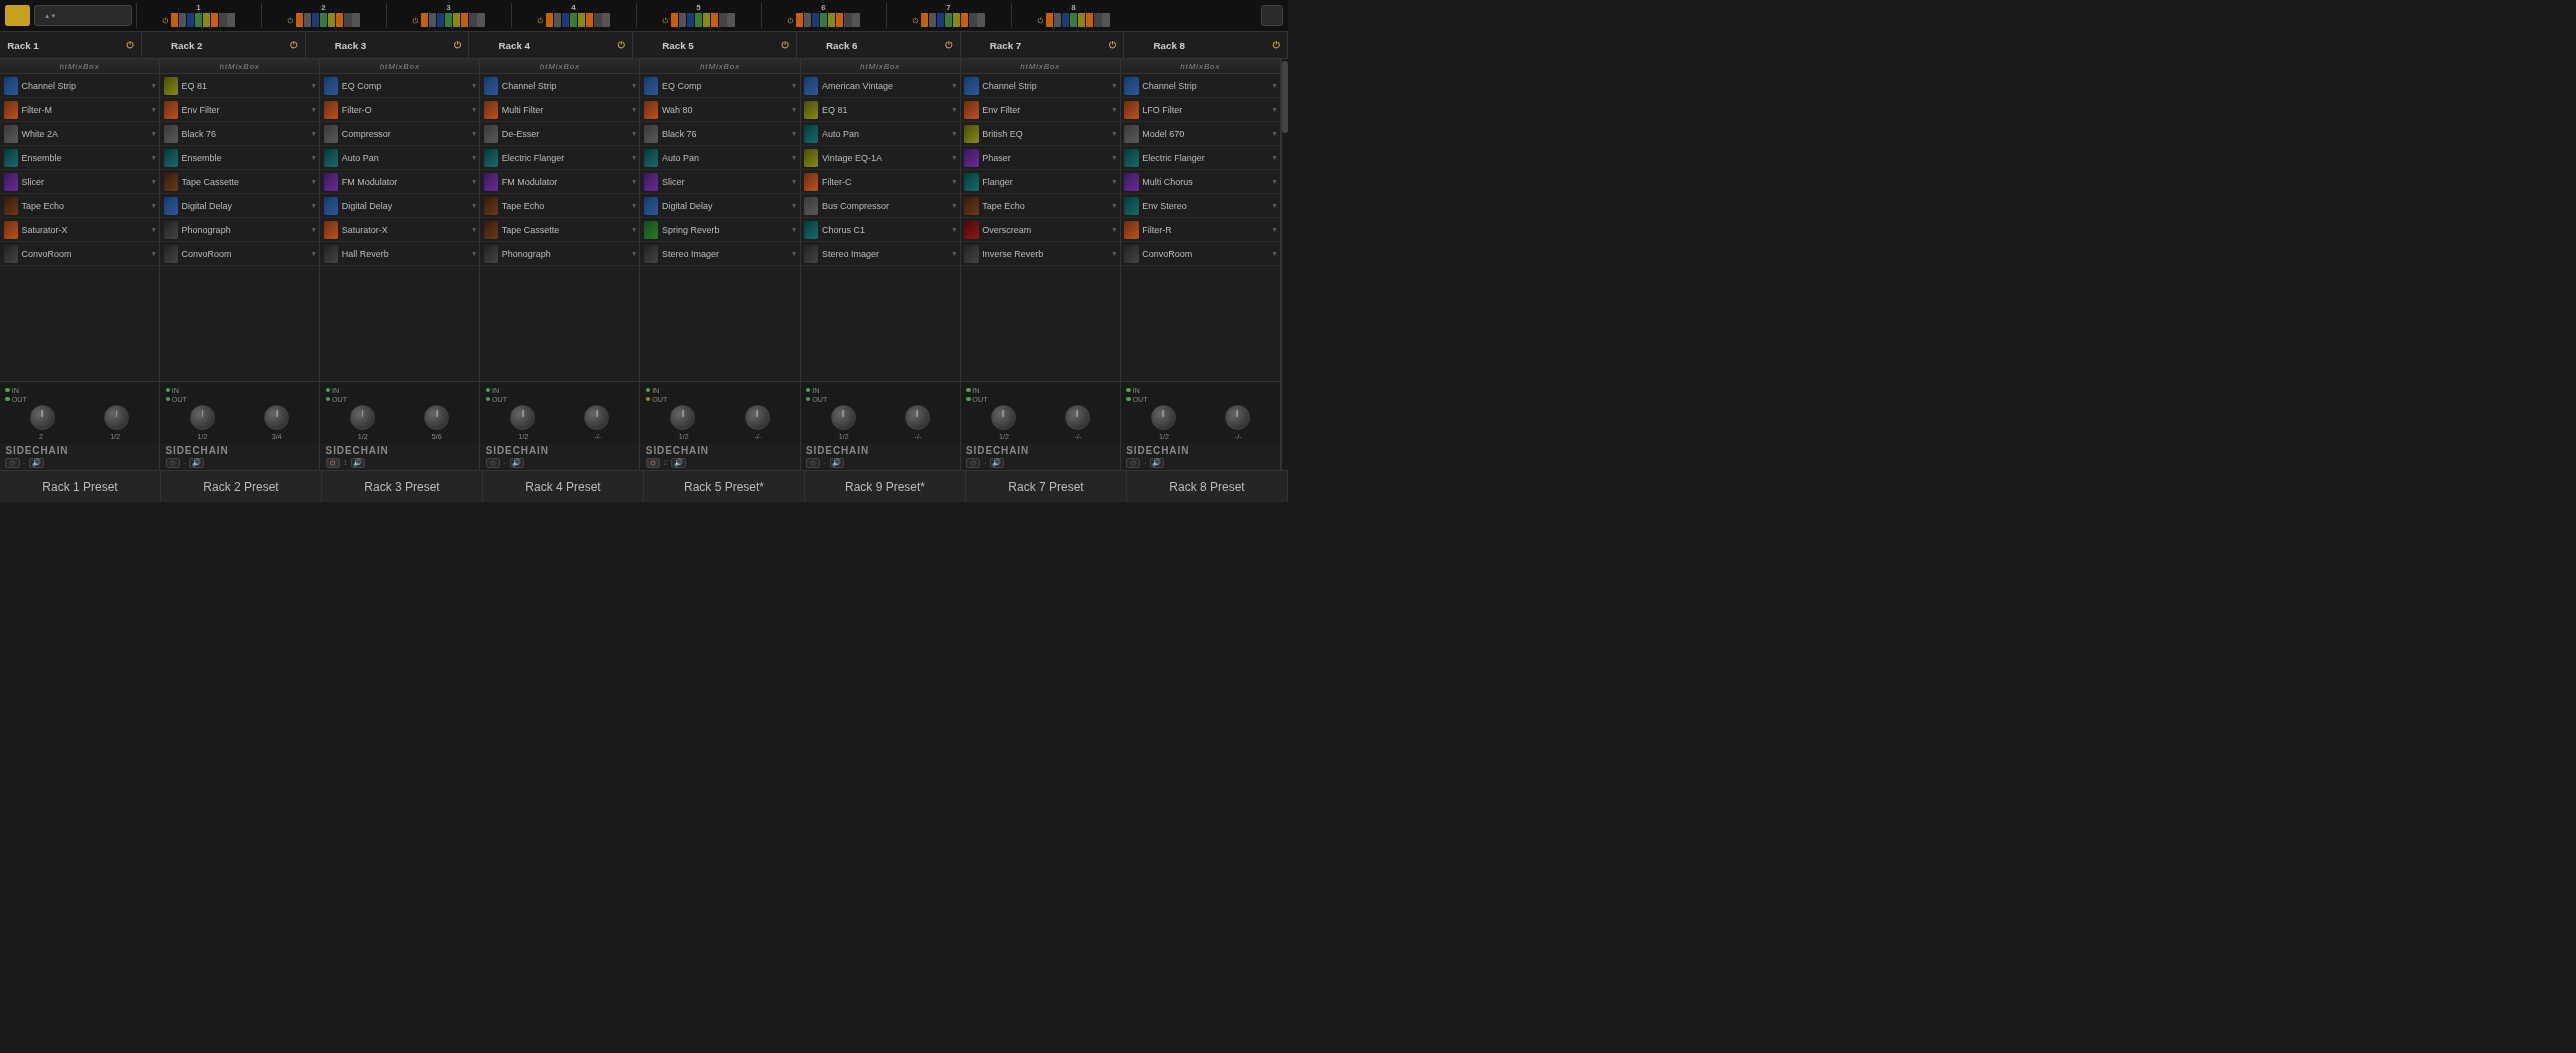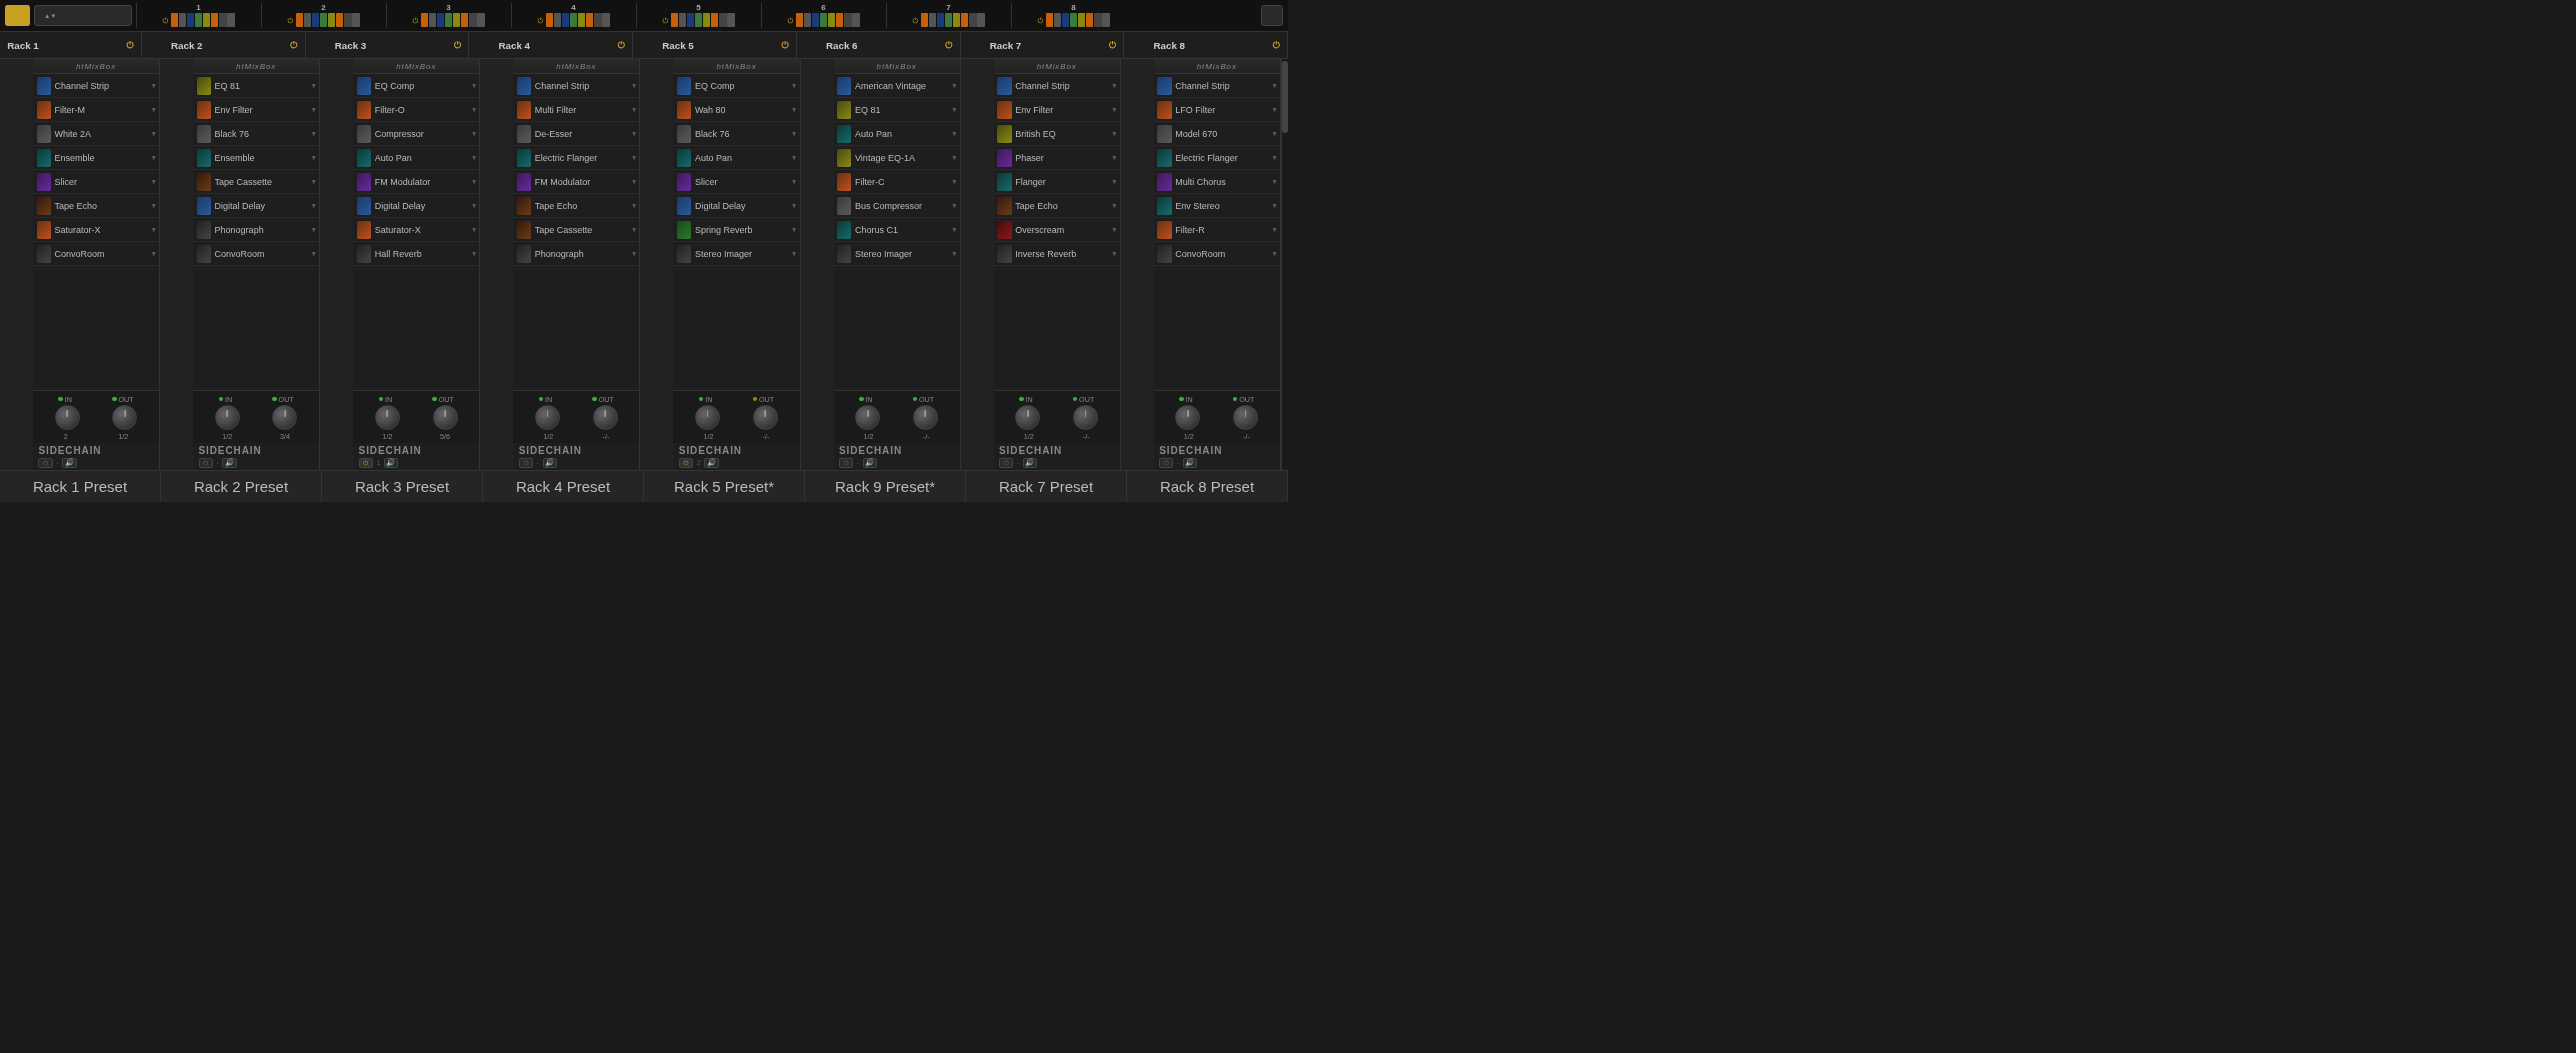--- a/index.html
+++ b/index.html
@@ -145,21 +145,20 @@
       overflow: hidden;
     }
 
     .rack-column {
       display: flex;
       flex-direction: column;
       flex: 1;
       border-right: 0.9px solid #333;
       background: #1e1e1e;
       min-width: 0;
-      margin-left: 33px;
     }
 
     .rack-header {
       background: linear-gradient(180deg, #2a2a2a, #222);
       padding: 2.7px 5.4px;
       text-align: center;
       font-size: 8px;
       color: #888;
       font-style: italic;
       border-bottom: 0.9px solid #333;
@@ -200,20 +199,21 @@
     
     .io-section {
       background: #1a1a1a;
       border-top: 0.9px solid #333;
       padding: 3.6px 5.4px 1.8px;
     }
     .io-labels {
       display: flex;
       justify-content: space-around;
       margin-bottom: 1.8px;
+      flex-direction: column;
     }
     .io-label {
       font-size: 7.2px;
       color: #888;
       display: flex;
       align-items: center;
       gap: 1.8px;
     }
     .io-dot {
       width: 4.5px;
@@ -314,21 +314,21 @@
       height: 32px;
       background: #111;
       border-top: 0.9px solid #333;
     }
     .preset-btn {
       flex: 1;
       background: #252525;
       border: none;
       border-right: 0.9px solid #333;
       color: #bbb;
-      font-size: 15px;
+      font-size: 12px;
       cursor: pointer;
       padding: 0 7.2px;
       display: flex;
       align-items: center;
       justify-content: center;
     }
 
     
     .ic-blue { background: linear-gradient(135deg, #1a3a6a, #2a5a9a); }
     .ic-orange { background: linear-gradient(135deg, #6a3010, #c05020); }

